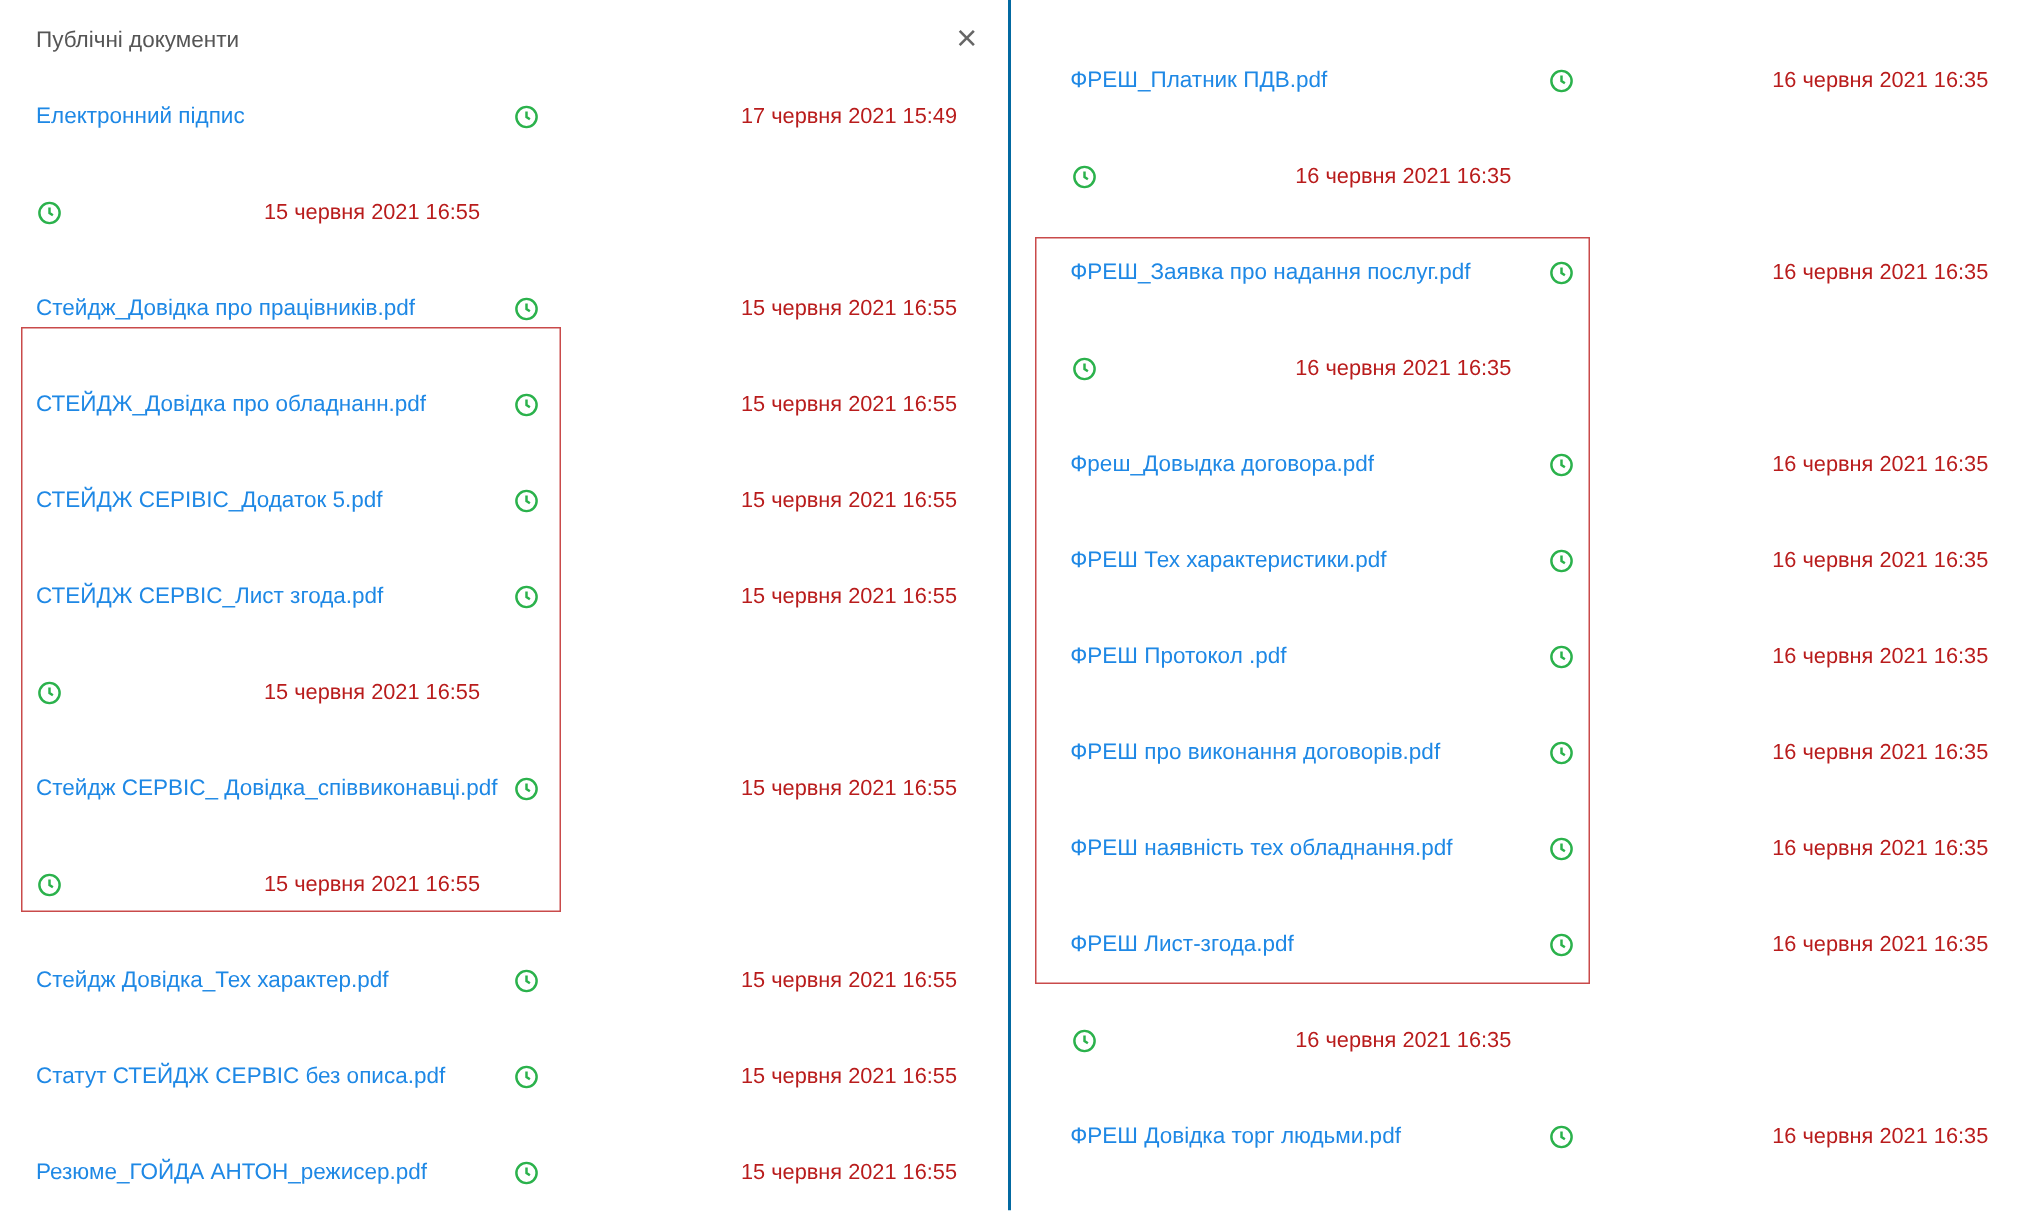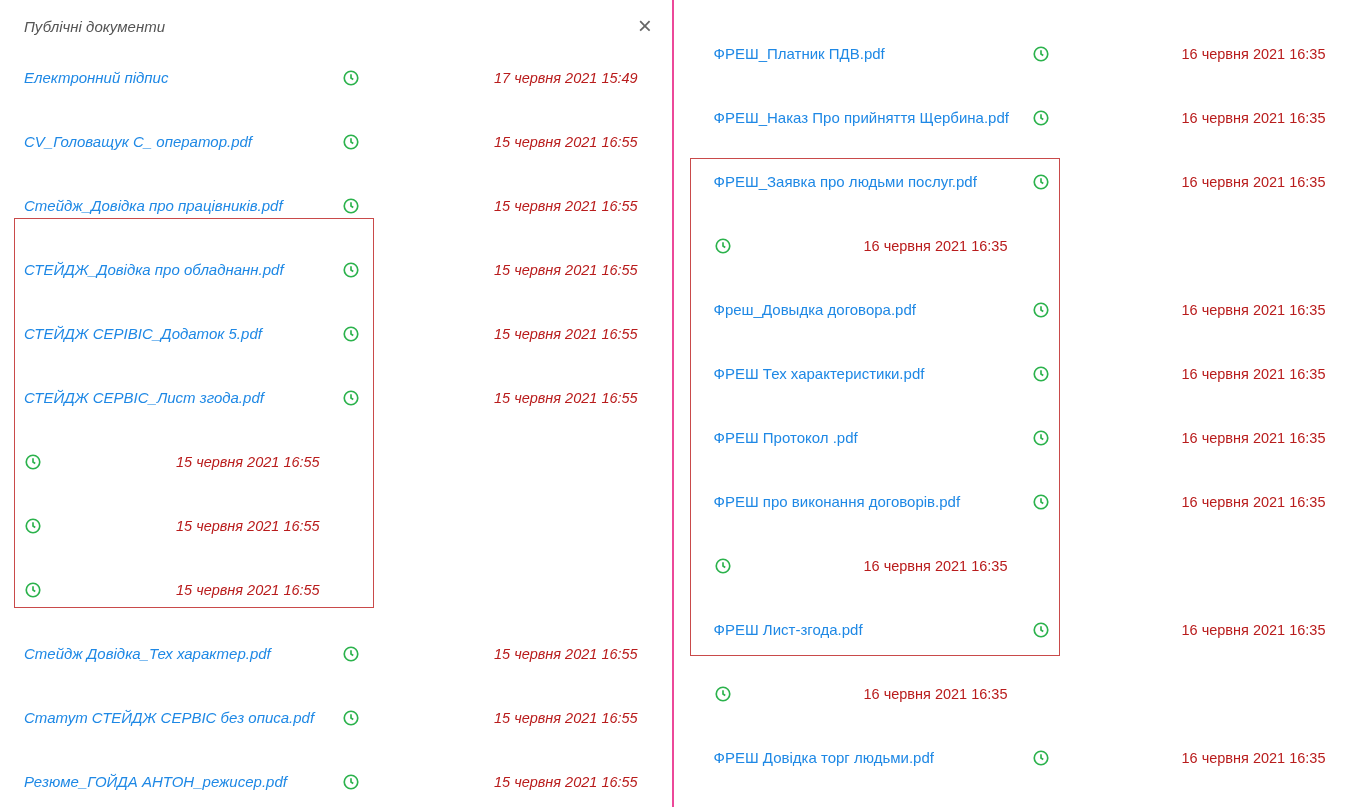--- a/index.html
+++ b/index.html
@@ -10,22 +10,21 @@
       width: 1345px;
       height: 807px;
       overflow: hidden;
     }
     .panel {
       flex: 1;
       background: #fff;
       position: relative;
     }
     .panel-left {
-      border-right: 2px solid #ec4899;
-      font-style: italic;
+      border-right: 2px solid #0369a1;
     }
     .panel-header {
       display: flex;
       justify-content: space-between;
       align-items: center;
       padding: 14px 20px 8px 24px;
       color: #555;
       font-size: 15px;
     }
     .close-icon {
@@ -113,21 +112,20 @@
         <span class="doc-name">Електронний підпис</span>
         <span class="clock-icon">
           <svg viewBox="0 0 24 24" fill="none" stroke="#2bb24c" stroke-width="2.2">
             <circle cx="12" cy="12" r="9"></circle>
             <path d="M12 7v5l3 2"></path>
           </svg>
         </span>
         <span class="doc-date">17 червня 2021 15:49</span>
       </div>
       <div class="doc-row">
-        <span class="doc-name">CV_Головащук С_ оператор.pdf</span>
         <span class="clock-icon">
           <svg viewBox="0 0 24 24" fill="none" stroke="#2bb24c" stroke-width="2.2">
             <circle cx="12" cy="12" r="9"></circle>
             <path d="M12 7v5l3 2"></path>
           </svg>
         </span>
         <span class="doc-date">15 червня 2021 16:55</span>
       </div>
       <div class="doc-row">
         <span class="doc-name">Стейдж_Довідка про працівників.pdf</span>
@@ -172,20 +170,21 @@
       <div class="doc-row">
         <span class="clock-icon">
           <svg viewBox="0 0 24 24" fill="none" stroke="#2bb24c" stroke-width="2.2">
             <circle cx="12" cy="12" r="9"></circle>
             <path d="M12 7v5l3 2"></path>
           </svg>
         </span>
         <span class="doc-date">15 червня 2021 16:55</span>
       </div>
       <div class="doc-row">
+        <span class="doc-name">Стейдж СЕРВІС_ Довідка_співвиконавці.pdf</span>
         <span class="clock-icon">
           <svg viewBox="0 0 24 24" fill="none" stroke="#2bb24c" stroke-width="2.2">
             <circle cx="12" cy="12" r="9"></circle>
             <path d="M12 7v5l3 2"></path>
           </svg>
         </span>
         <span class="doc-date">15 червня 2021 16:55</span>
       </div>
       <div class="doc-row">
         <span class="clock-icon">
@@ -236,31 +235,30 @@
         <span class="doc-name">ФРЕШ_Платник ПДВ.pdf</span>
         <span class="clock-icon">
           <svg viewBox="0 0 24 24" fill="none" stroke="#2bb24c" stroke-width="2.2">
             <circle cx="12" cy="12" r="9"></circle>
             <path d="M12 7v5l3 2"></path>
           </svg>
         </span>
         <span class="doc-date">16 червня 2021 16:35</span>
       </div>
       <div class="doc-row">
-        <span class="doc-name">ФРЕШ_Наказ Про прийняття Щербина.pdf</span>
-        <span class="clock-icon">
-          <svg viewBox="0 0 24 24" fill="none" stroke="#2bb24c" stroke-width="2.2">
-            <circle cx="12" cy="12" r="9"></circle>
-            <path d="M12 7v5l3 2"></path>
-          </svg>
-        </span>
-        <span class="doc-date">16 червня 2021 16:35</span>
-      </div>
-      <div class="doc-row">
-        <span class="doc-name">ФРЕШ_Заявка про людьми послуг.pdf</span>
+        <span class="clock-icon">
+          <svg viewBox="0 0 24 24" fill="none" stroke="#2bb24c" stroke-width="2.2">
+            <circle cx="12" cy="12" r="9"></circle>
+            <path d="M12 7v5l3 2"></path>
+          </svg>
+        </span>
+        <span class="doc-date">16 червня 2021 16:35</span>
+      </div>
+      <div class="doc-row">
+        <span class="doc-name">ФРЕШ_Заявка про надання послуг.pdf</span>
         <span class="clock-icon">
           <svg viewBox="0 0 24 24" fill="none" stroke="#2bb24c" stroke-width="2.2">
             <circle cx="12" cy="12" r="9"></circle>
             <path d="M12 7v5l3 2"></path>
           </svg>
         </span>
         <span class="doc-date">16 червня 2021 16:35</span>
       </div>
       <div class="doc-row">
         <span class="clock-icon">
@@ -305,20 +303,21 @@
         <span class="doc-name">ФРЕШ про виконання договорів.pdf</span>
         <span class="clock-icon">
           <svg viewBox="0 0 24 24" fill="none" stroke="#2bb24c" stroke-width="2.2">
             <circle cx="12" cy="12" r="9"></circle>
             <path d="M12 7v5l3 2"></path>
           </svg>
         </span>
         <span class="doc-date">16 червня 2021 16:35</span>
       </div>
       <div class="doc-row">
+        <span class="doc-name">ФРЕШ наявність тех обладнання.pdf</span>
         <span class="clock-icon">
           <svg viewBox="0 0 24 24" fill="none" stroke="#2bb24c" stroke-width="2.2">
             <circle cx="12" cy="12" r="9"></circle>
             <path d="M12 7v5l3 2"></path>
           </svg>
         </span>
         <span class="doc-date">16 червня 2021 16:35</span>
       </div>
       <div class="doc-row">
         <span class="doc-name">ФРЕШ Лист-згода.pdf</span>

